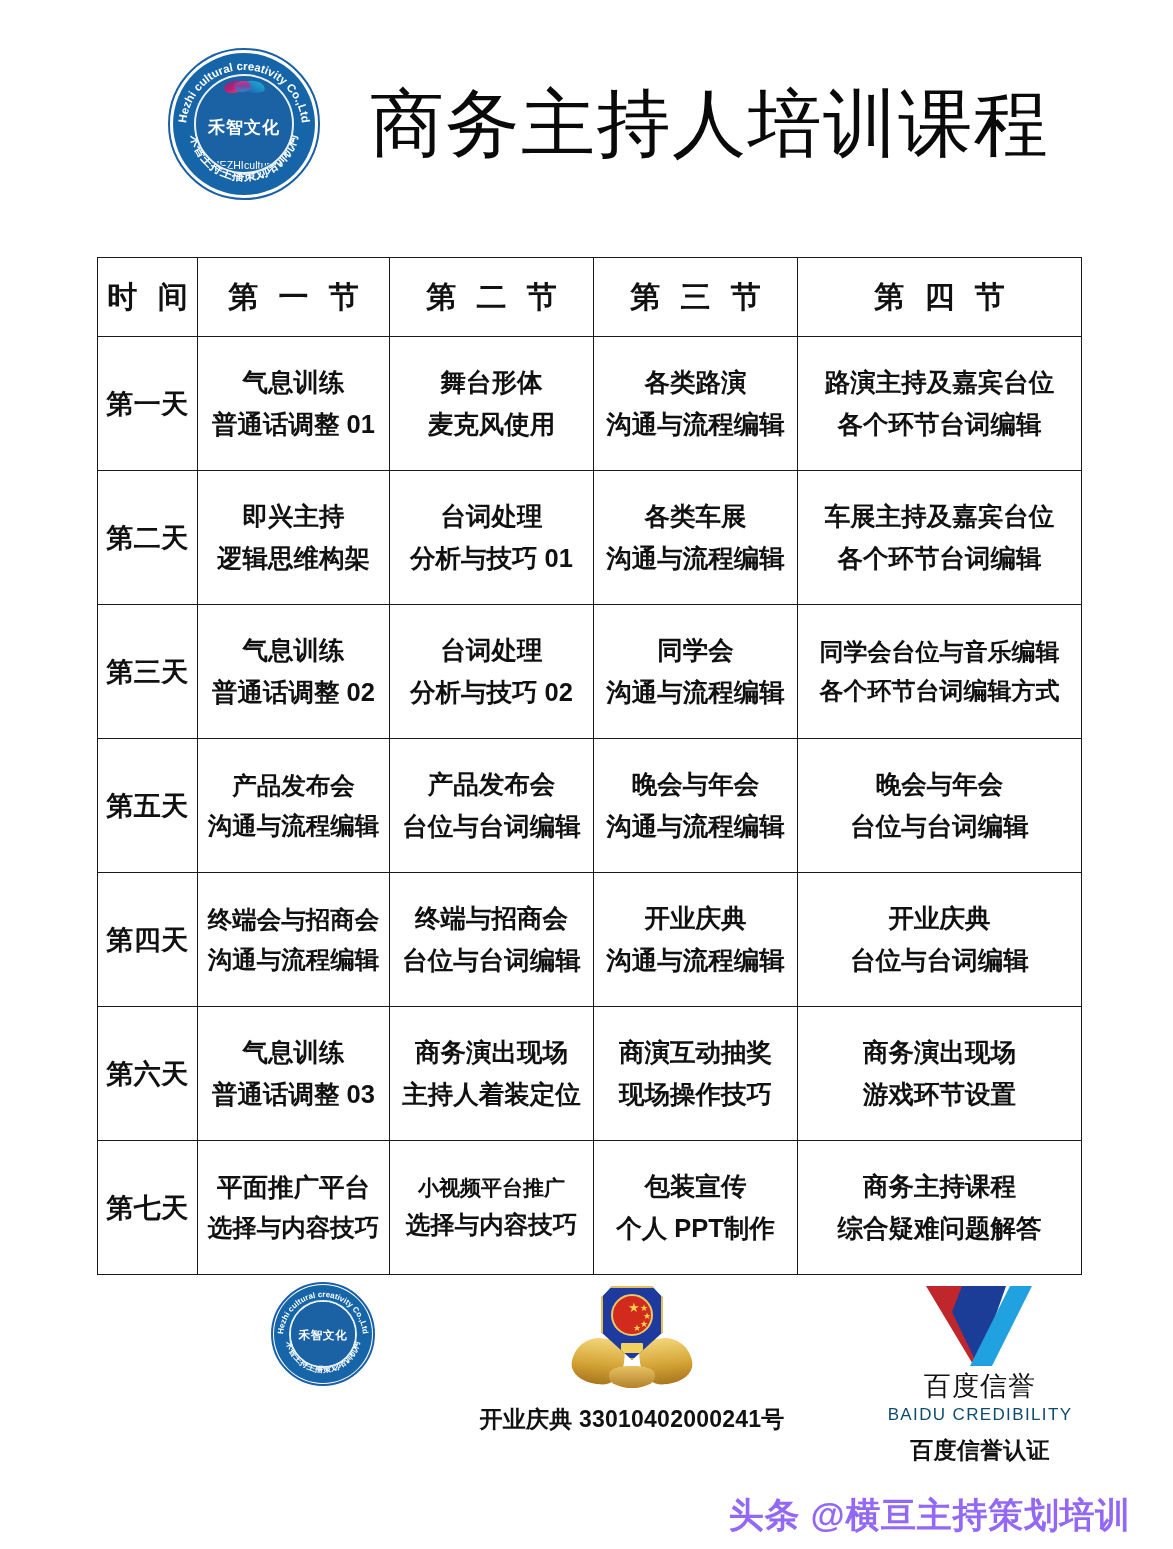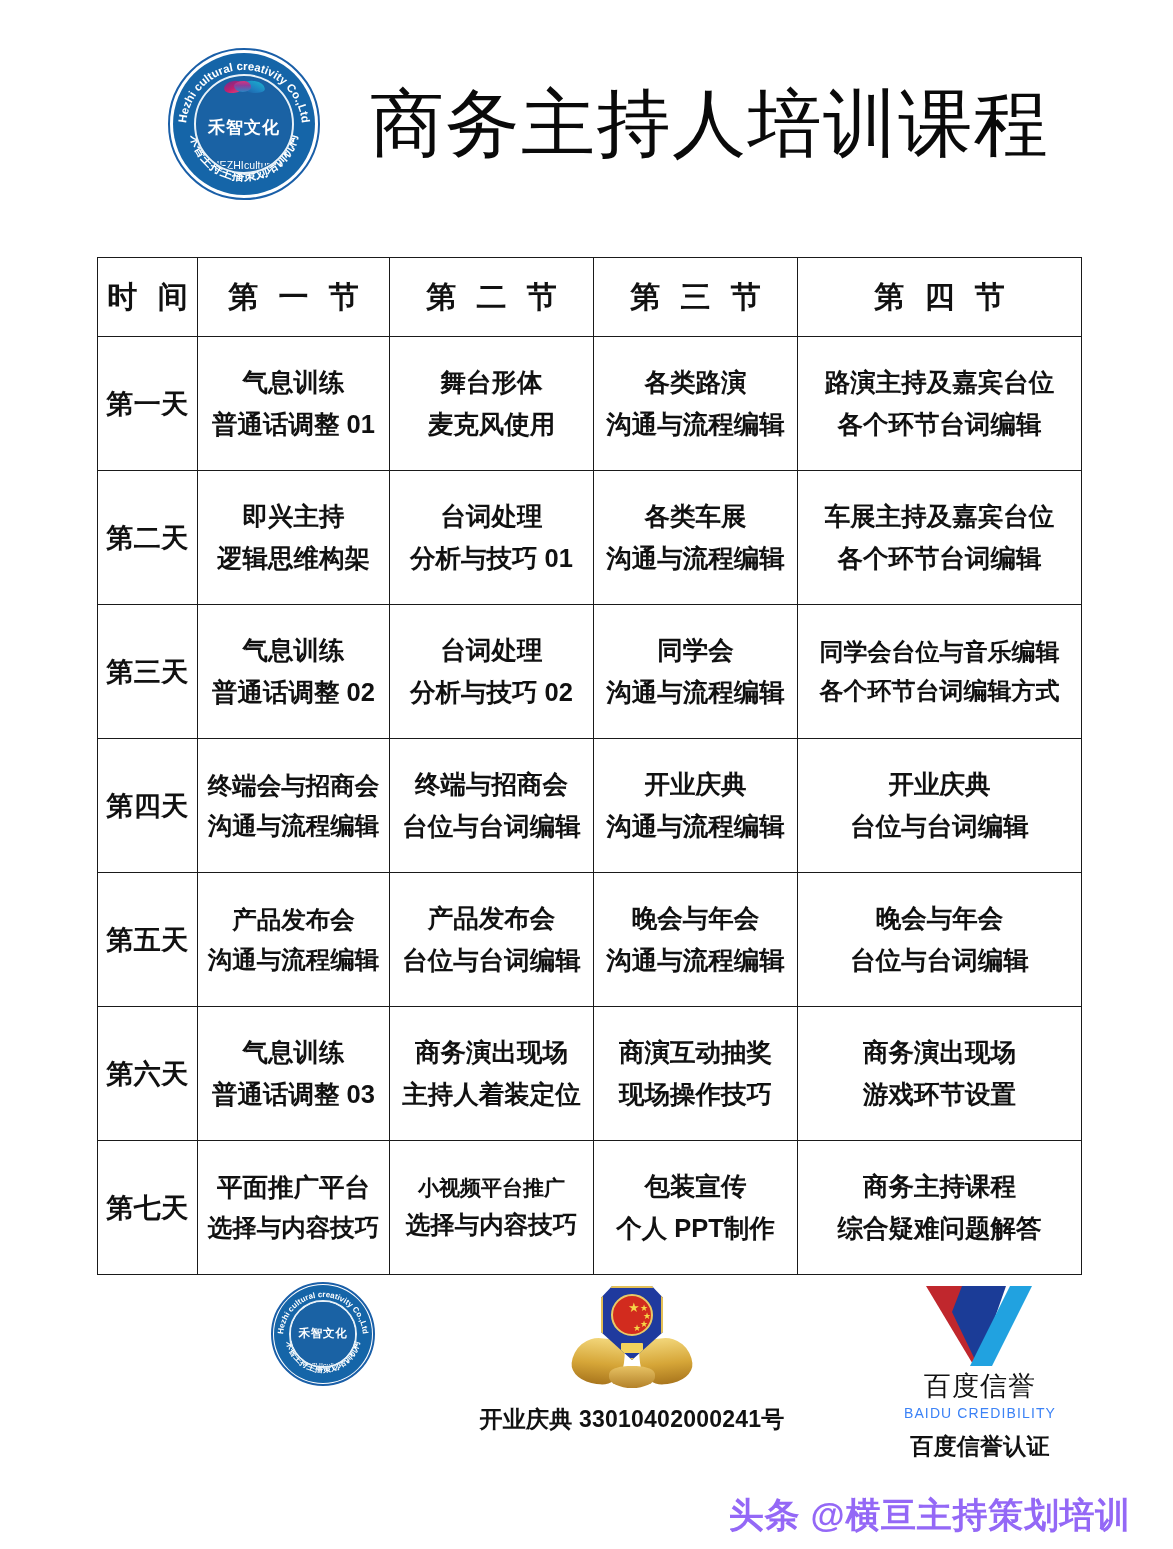--- a/index.html
+++ b/index.html
@@ -60,21 +60,20 @@
     box-sizing: border-box;
   }
   .seal .disc {
     position: absolute;
     inset: 19%;
     border-radius: 50%;
     background: #1a62a4;
     display: flex;
     flex-direction: column;
     align-items: center;
-    justify-content: center;
     overflow: hidden;
     gap: 23px;
   }
   .seal .mark {
     position: relative;
     width: 46%;
     height: 34%;
     margin-top: 4%;
   }
   .seal .mark .blob-a {
@@ -291,22 +290,22 @@
   }
   .baidu-v svg { display: block; }
   .baidu-cn {
     font-size: 27px;
     font-weight: 400;
     color: #111;
     letter-spacing: 0.04em;
     line-height: 1.1;
   }
   .baidu-en {
-    font-size: 14px;
-    color: #3b82f6;
+    font-size: 17px;
+    color: #0c4a6e;
     letter-spacing: 0.08em;
     margin-top: 3px;
     margin-bottom: 10px;
   }
 
   
   #watermark {
     position: absolute;
     right: 42px;
     top: 1492px;
@@ -422,54 +421,54 @@
       <td class="session">
           <span class="l1">同学会</span>
           <span class="l2">沟通与流程编辑</span>
         </td>
       <td class="session">
           <span class="l1" style="font-size:24px;">同学会台位与音乐编辑</span>
           <span class="l2" style="font-size:24px;">各个环节台词编辑方式</span>
         </td>
     </tr>
     <tr>
+      <td class="daycell">第五天</td>
+      <td class="session">
+          <span class="l1" style="font-size:24.5px;">产品发布会</span>
+          <span class="l2" style="font-size:24.5px;">沟通与流程编辑</span>
+        </td>
+      <td class="session">
+          <span class="l1">产品发布会</span>
+          <span class="l2">台位与台词编辑</span>
+        </td>
+      <td class="session">
+          <span class="l1">晚会与年会</span>
+          <span class="l2">沟通与流程编辑</span>
+        </td>
+      <td class="session">
+          <span class="l1">晚会与年会</span>
+          <span class="l2">台位与台词编辑</span>
+        </td>
+    </tr>
+    <tr>
       <td class="daycell">第四天</td>
       <td class="session">
           <span class="l1" style="font-size:24.5px;">终端会与招商会</span>
           <span class="l2" style="font-size:24.5px;">沟通与流程编辑</span>
         </td>
       <td class="session">
           <span class="l1">终端与招商会</span>
           <span class="l2">台位与台词编辑</span>
         </td>
       <td class="session">
           <span class="l1">开业庆典</span>
           <span class="l2">沟通与流程编辑</span>
         </td>
       <td class="session">
           <span class="l1">开业庆典</span>
-          <span class="l2">台位与台词编辑</span>
-        </td>
-    </tr>
-    <tr>
-      <td class="daycell">第五天</td>
-      <td class="session">
-          <span class="l1" style="font-size:24.5px;">产品发布会</span>
-          <span class="l2" style="font-size:24.5px;">沟通与流程编辑</span>
-        </td>
-      <td class="session">
-          <span class="l1">产品发布会</span>
-          <span class="l2">台位与台词编辑</span>
-        </td>
-      <td class="session">
-          <span class="l1">晚会与年会</span>
-          <span class="l2">沟通与流程编辑</span>
-        </td>
-      <td class="session">
-          <span class="l1">晚会与年会</span>
           <span class="l2">台位与台词编辑</span>
         </td>
     </tr>
     <tr>
       <td class="daycell">第六天</td>
       <td class="session">
           <span class="l1">气息训练</span>
           <span class="l2">普通话调整 03</span>
         </td>
       <td class="session">

